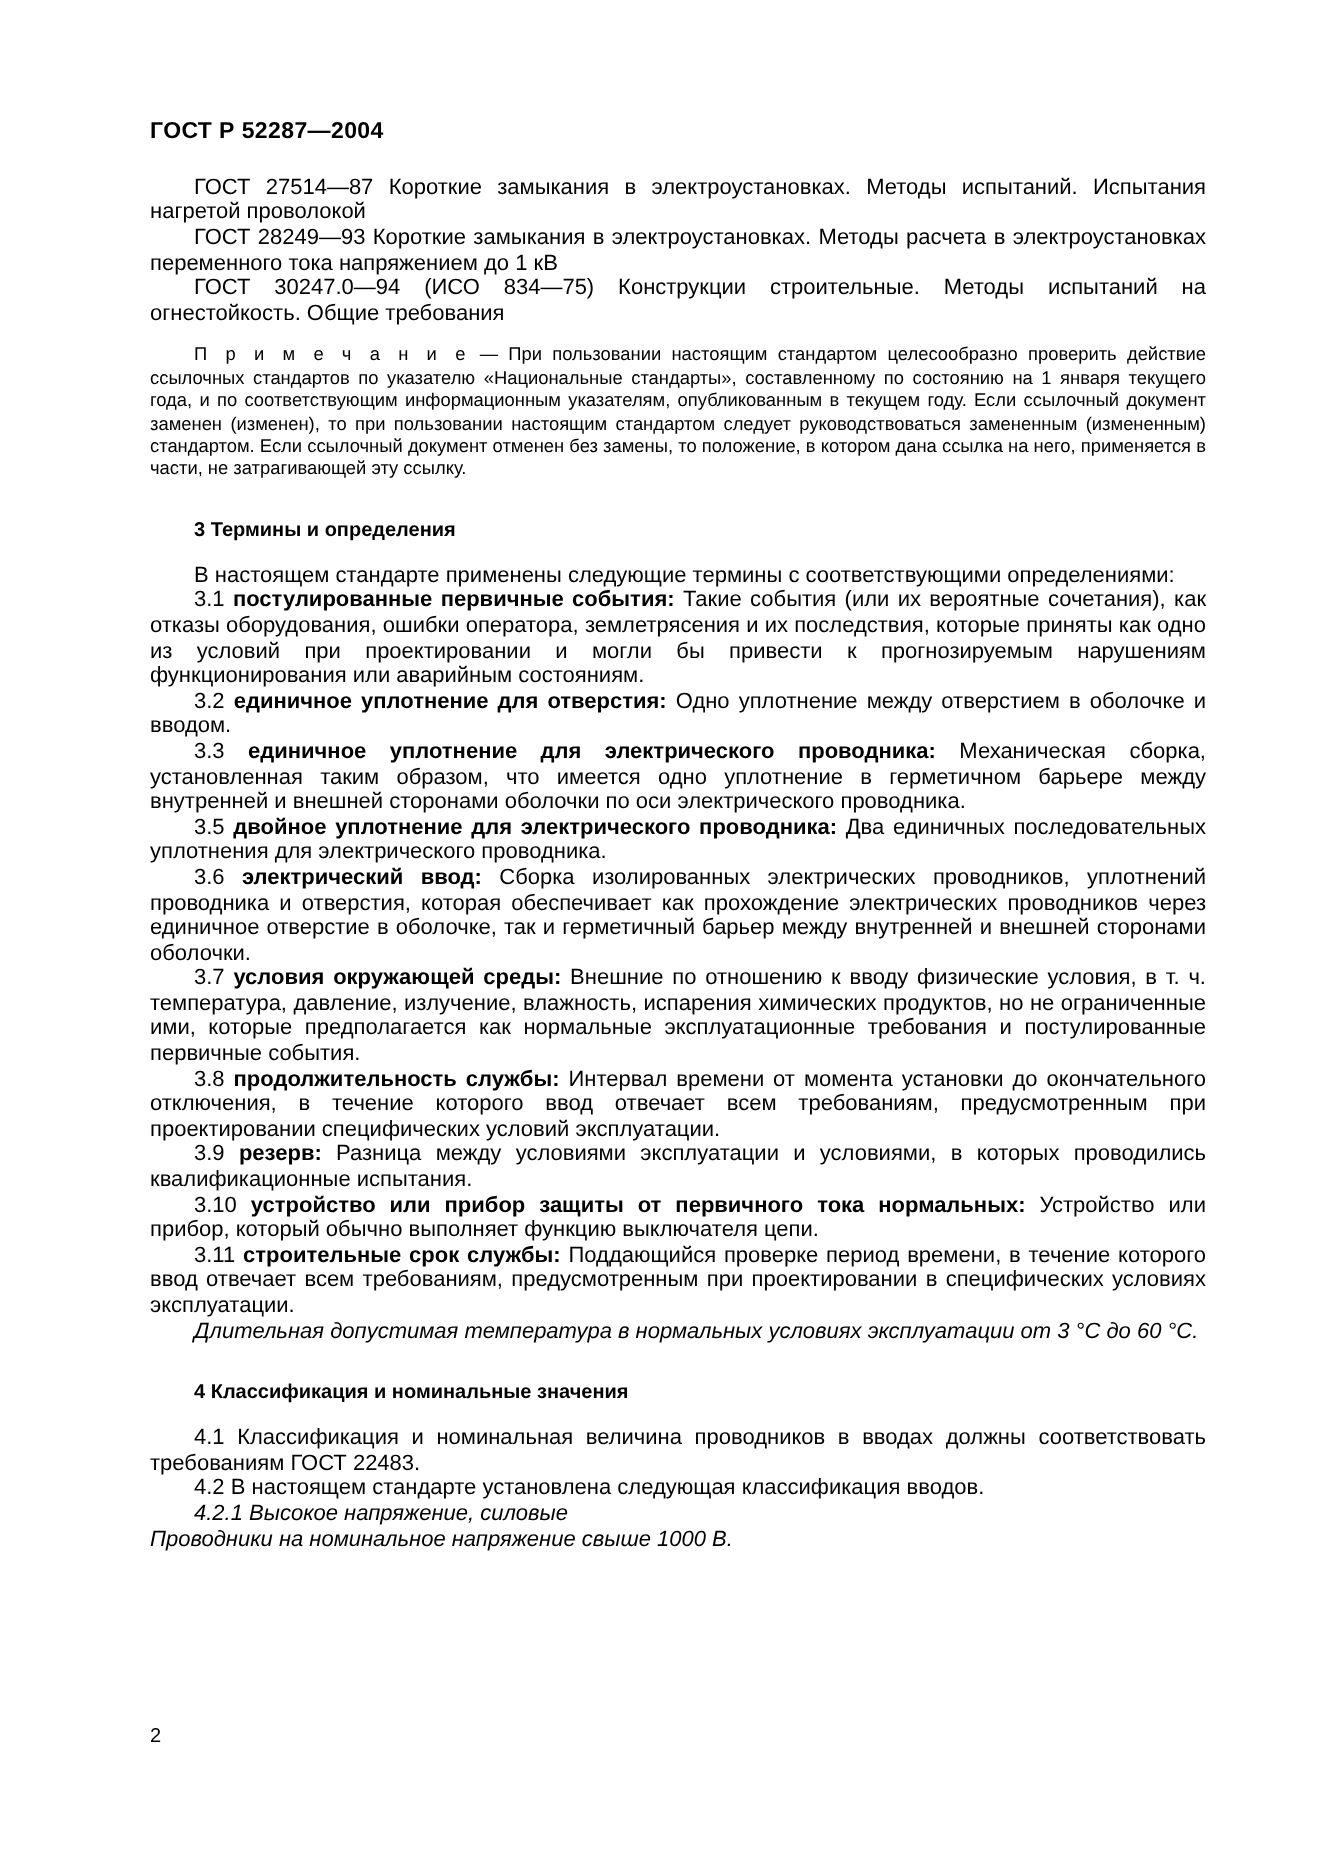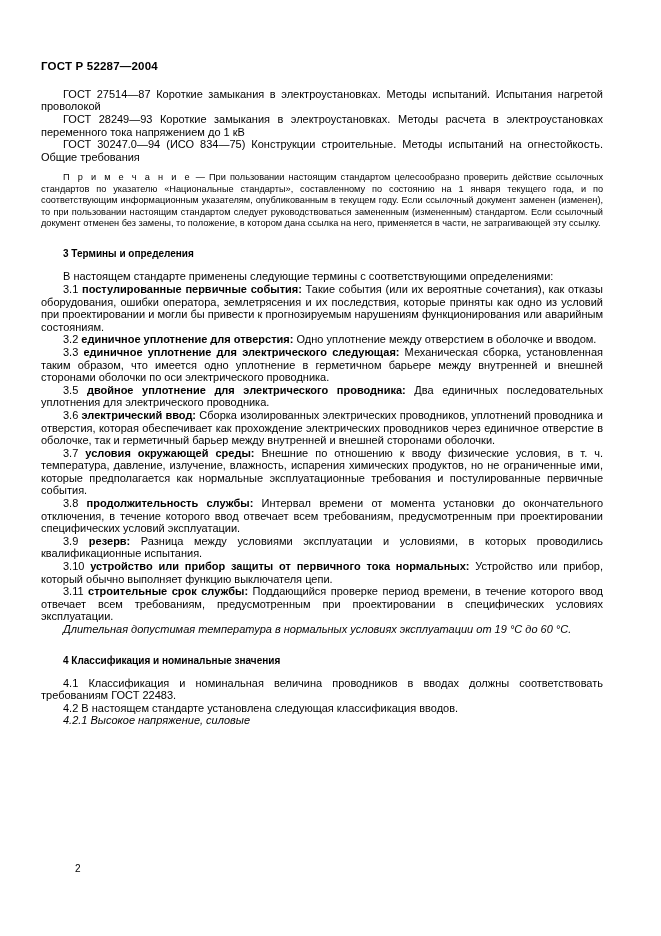--- a/index.html
+++ b/index.html
@@ -13,21 +13,21 @@
     font-family: "Liberation Sans", sans-serif;
     color: #000000;
     position: relative;
     overflow: hidden;
   }
   .page {
     position: relative;
     width: 661px;
     height: 936px;
     box-sizing: border-box;
-    padding: 60px 58px 30px 41px;
+    padding: 60px 58px 30px 75px;
   }
   .doc-header {
     font-size: 11.5px;
     font-weight: bold;
     letter-spacing: 0.2px;
     margin: 0 0 14px 0;
     line-height: 1.2;
   }
   p {
     margin: 0;
@@ -86,43 +86,44 @@
   <p class="note"><span class="spaced">П р и м е ч а н и е</span><span> — При пользовании настоящим стандартом целесообразно проверить действие ссылочных стандартов по указателю «Национальные стандарты», составленному по состоянию на 1 января текущего года, и по соответствующим информационным указателям, опубликованным в текущем году. Если ссылочный документ заменен (изменен), то при пользовании настоящим стандартом следует руководствоваться замененным (измененным) стандартом. Если ссылочный документ отменен без замены, то положение, в котором дана ссылка на него, применяется в части, не затрагивающей эту ссылку.</span></p>
 
   <div class="section-title">3  Термины и определения</div>
 
   <p class="para">В настоящем стандарте применены следующие термины с соответствующими определениями:</p>
 
   <p class="para"><span>3.1</span>&nbsp;<span class="term-term">постулированные первичные события:</span><span> Такие события (или их вероятные сочетания), как отказы оборудования, ошибки оператора, землетрясения и их последствия, которые приняты как одно из условий при проектировании и могли бы привести к прогнозируемым нарушениям функционирования или аварийным состояниям.</span></p>
 
   <p class="para"><span>3.2</span>&nbsp;<span class="term-term">единичное уплотнение для отверстия:</span><span> Одно уплотнение между отверстием в оболочке и вводом.</span></p>
 
-  <p class="para"><span>3.3</span>&nbsp;<span class="term-term">единичное уплотнение для электрического следующая:</span><span> Механическая сборка, установленная таким образом, что имеется одно уплотнение в герметичном барьере между внутренней и внешней сторонами оболочки по оси электрического проводника.</span></p>
+  <p class="para"><span>3.3</span>&nbsp;<span class="term-term">единичное уплотнение для электрического проводника:</span><span> Механическая сборка, установленная таким образом, что имеется одно уплотнение в герметичном барьере между внутренней и внешней сторонами оболочки по оси электрического проводника.</span></p>
 
 
   <p class="para"><span>3.5</span>&nbsp;<span class="term-term">двойное уплотнение для электрического проводника:</span><span> Два единичных последовательных уплотнения для электрического проводника.</span></p>
 
   <p class="para"><span>3.6</span>&nbsp;<span class="term-term">электрический ввод:</span><span> Сборка изолированных электрических проводников, уплотнений проводника и отверстия, которая обеспечивает как прохождение электрических проводников через единичное отверстие в оболочке, так и герметичный барьер между внутренней и внешней сторонами оболочки.</span></p>
 
   <p class="para"><span>3.7</span>&nbsp;<span class="term-term">условия окружающей среды:</span><span> Внешние по отношению к вводу физические условия, в т. ч. температура, давление, излучение, влажность, испарения химических продуктов, но не ограниченные ими, которые предполагается как нормальные эксплуатационные требования и постулированные первичные события.</span></p>
 
   <p class="para"><span>3.8</span>&nbsp;<span class="term-term">продолжительность службы:</span><span> Интервал времени от момента установки до окончательного отключения, в течение которого ввод отвечает всем требованиям, предусмотренным при проектировании специфических условий эксплуатации.</span></p>
 
   <p class="para"><span>3.9</span>&nbsp;<span class="term-term">резерв:</span><span> Разница между условиями эксплуатации и условиями, в которых проводились квалификационные испытания.</span></p>
 
   <p class="para"><span>3.10</span>&nbsp;<span class="term-term">устройство или прибор защиты от первичного тока нормальных:</span><span> Устройство или прибор, который обычно выполняет функцию выключателя цепи.</span></p>
 
   <p class="para"><span>3.11</span>&nbsp;<span class="term-term">строительные срок службы:</span><span> Поддающийся проверке период времени, в течение которого ввод отвечает всем требованиям, предусмотренным при проектировании в специфических условиях эксплуатации.</span></p>
 
 
-  <p class="para italic">Длительная допустимая температура в нормальных условиях эксплуатации от 19 °С до 60 °С.</p>
+  <p class="para italic">Длительная допустимая температура в нормальных условиях эксплуатации от 3 °С до 60 °С.</p>
 
   <div class="section-title">4  Классификация и номинальные значения</div>
 
   <p class="para"><span>4.1</span><span> Классификация и номинальная величина проводников в вводах должны соответствовать требованиям ГОСТ 22483.</span></p>
 
   <p class="para"><span>4.2</span><span> В настоящем стандарте установлена следующая классификация вводов.</span></p>
 
   <p class="para italic">4.2.1 Высокое напряжение, силовые</p>
+  <p class="para para-noindent italic">Проводники на номинальное напряжение свыше 1000 В.</p>
 
   <div class="footer-num">2</div>
 
 </div>
 
 </body></html>

